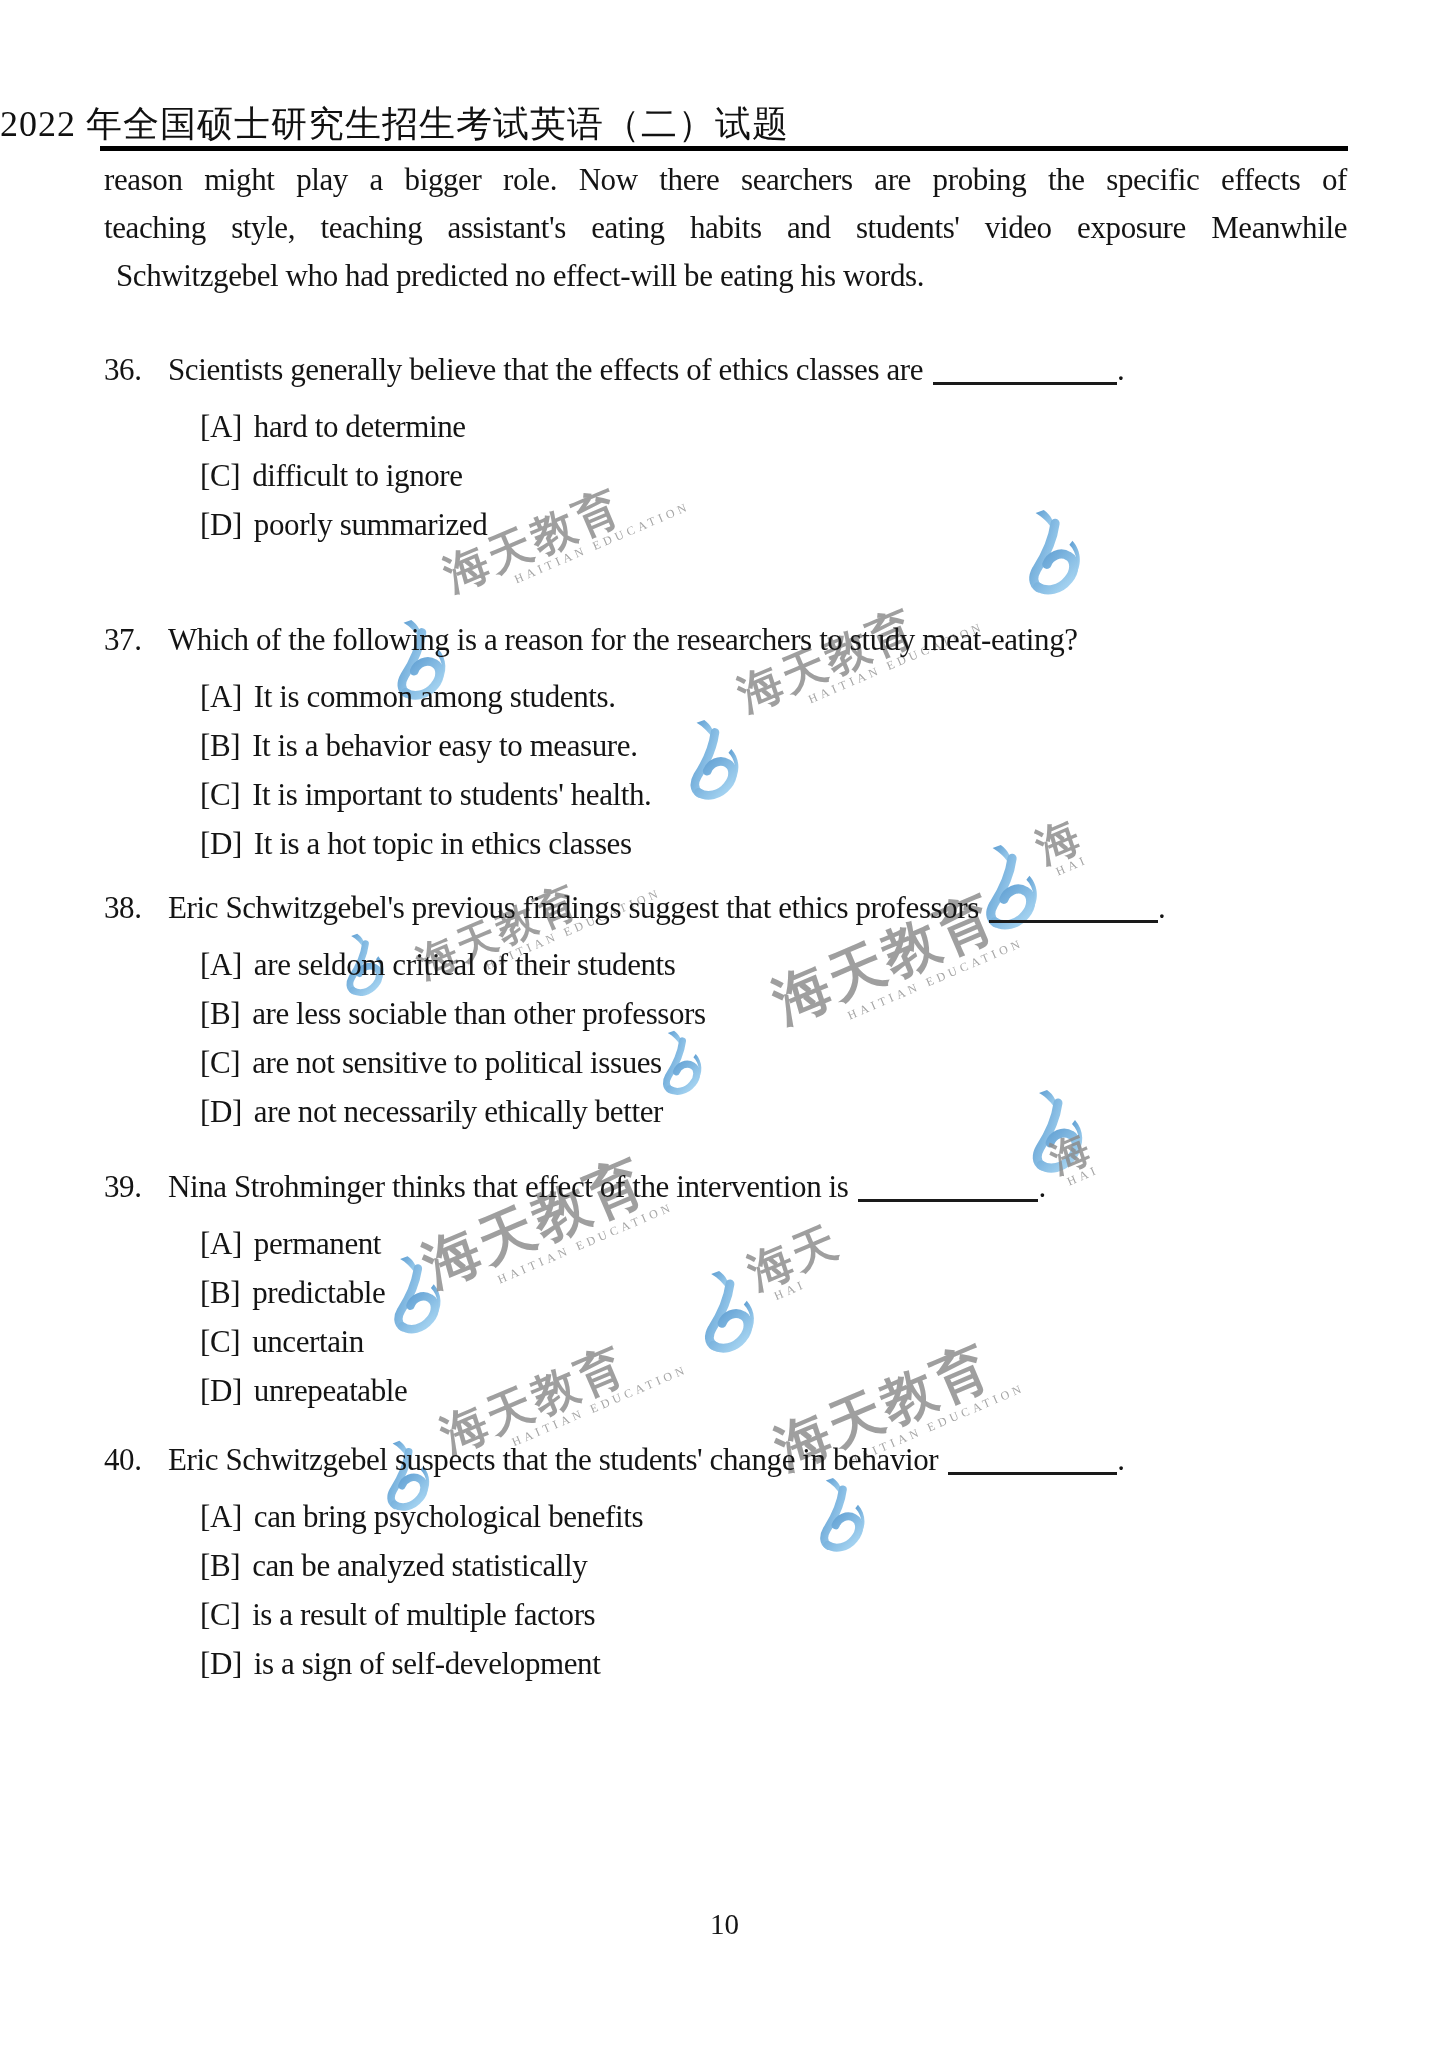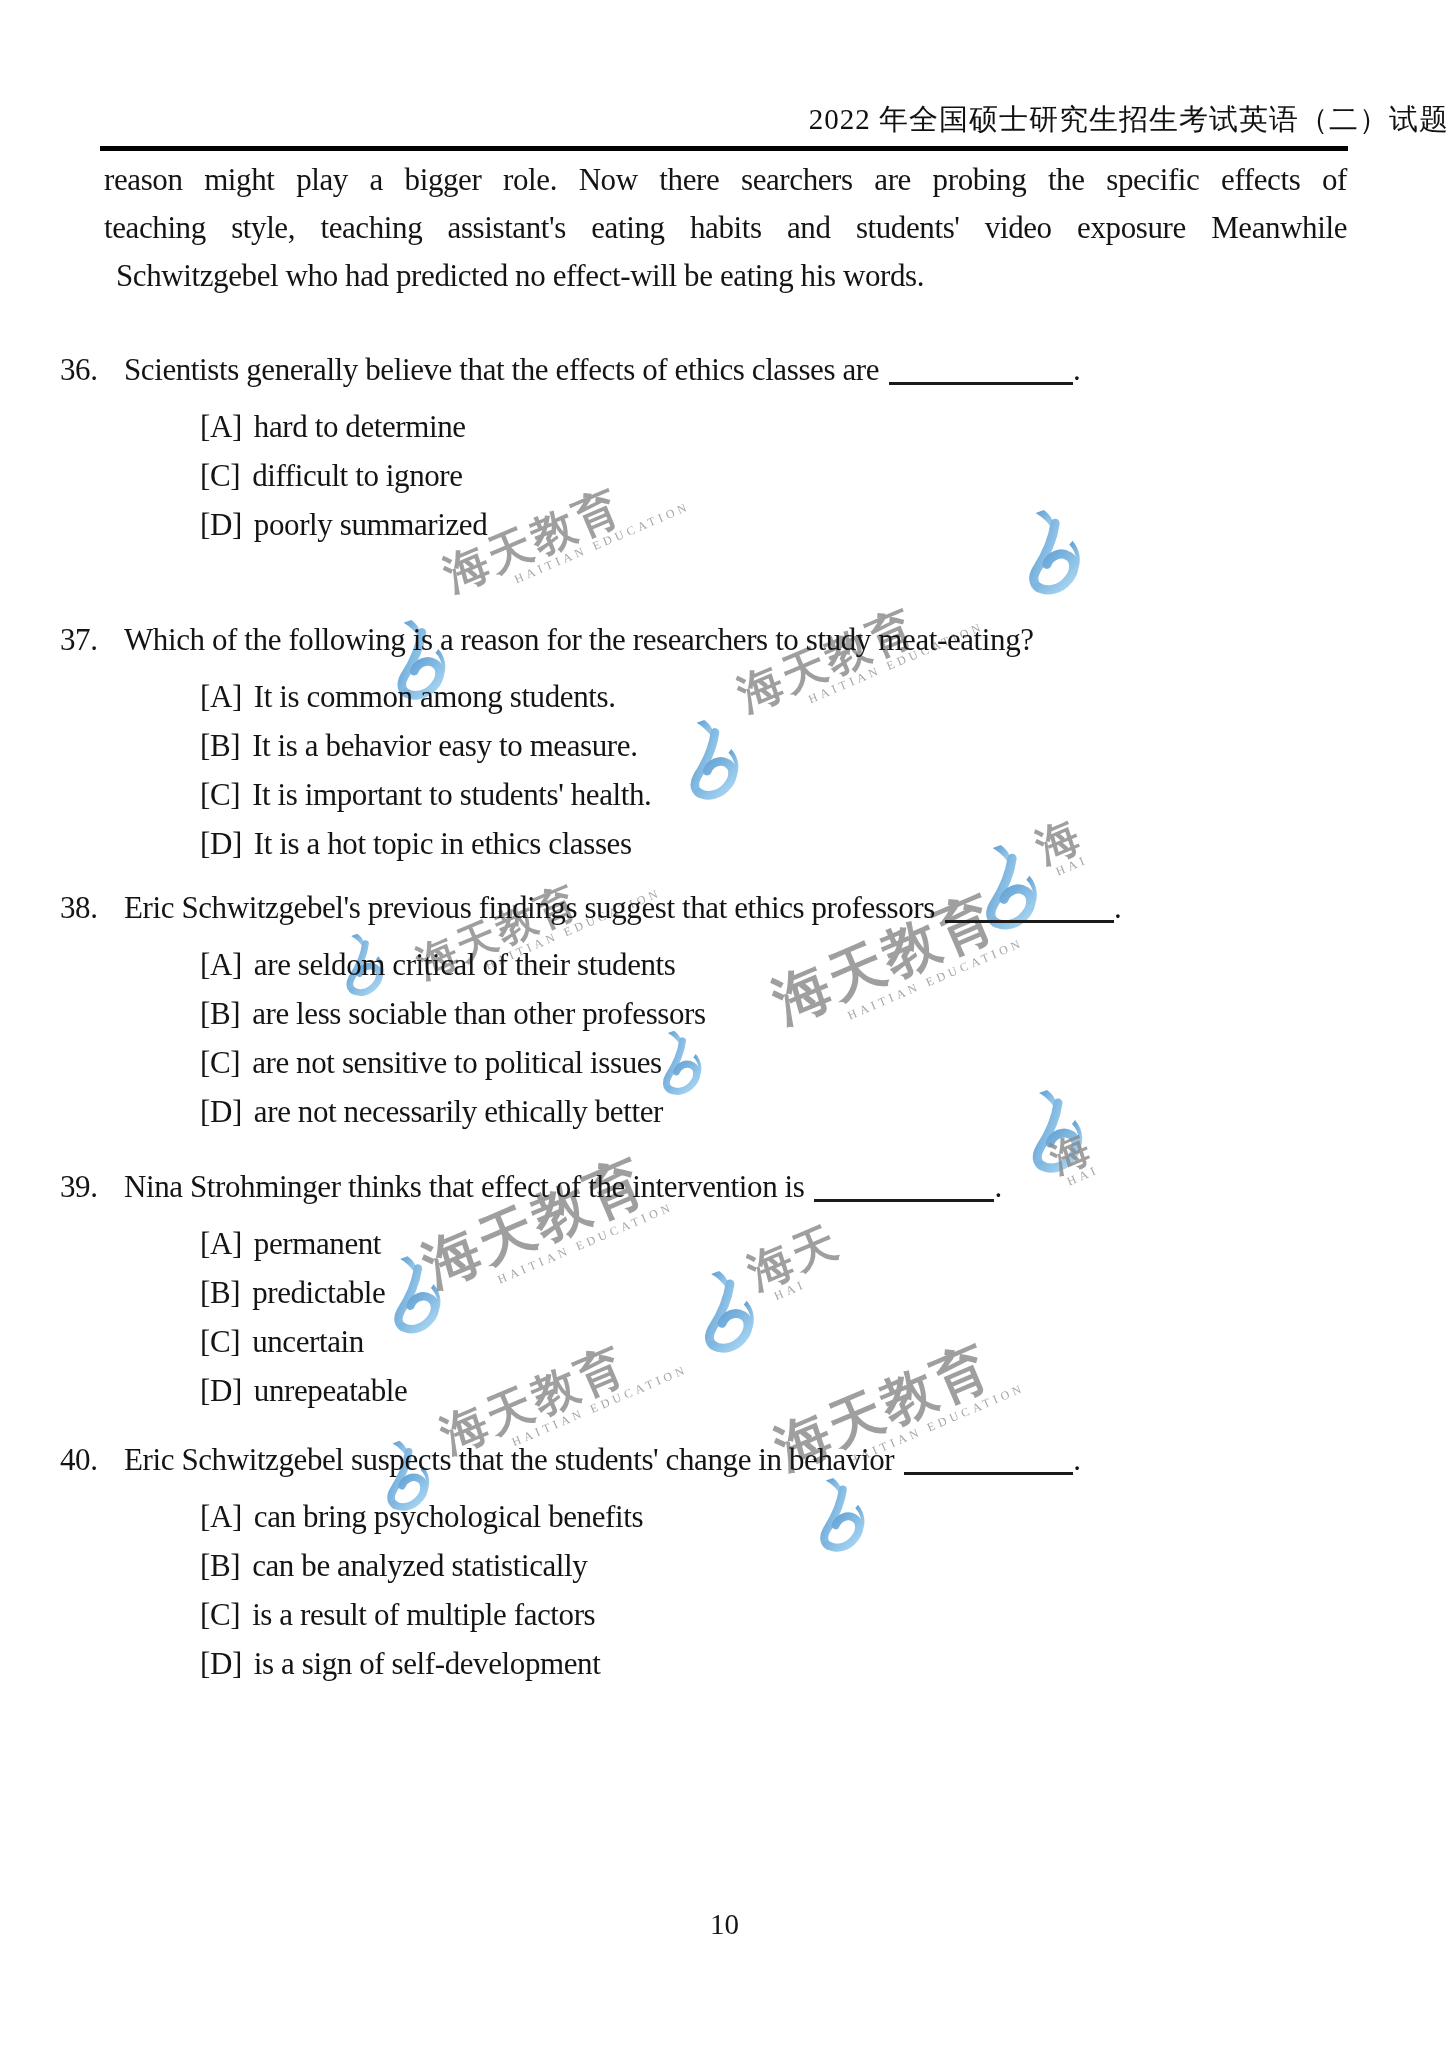--- a/index.html
+++ b/index.html
@@ -1,31 +1,31 @@
 <!DOCTYPE html>
 <html><head>
 <meta charset="utf-8">
 <style>
   html,body{margin:0;padding:0;background:#e8e8e8;}
   .page{position:relative;width:1449px;height:2048px;background:#ffffff;overflow:hidden;
         font-family:"Liberation Serif","DejaVu Serif",serif;color:#141414;}
   .content{position:absolute;inset:0;z-index:2;}
   .wm-layer{position:absolute;inset:0;z-index:1;}
 
-  .header{position:absolute;top:100px;left:0;width:100%;text-align:right;
-          font-size:29px;letter-spacing:1px;color:#111;}
+  .header{position:absolute;top:100px;left:0;width:100%;text-align:left;
+          font-size:36px;letter-spacing:1px;color:#111;}
   .rule{position:absolute;top:146px;left:100px;width:1248px;height:5px;background:#000;}
 
   .para{position:absolute;top:156px;left:104px;width:1243px;font-size:31px;
         letter-spacing:-0.4px;line-height:48px;}
   .pline{text-align:justify;text-align-last:justify;}
   .pline.last{text-align-last:left;margin-left:12px;}
 
   .question{position:absolute;left:0;width:1449px;}
-  .stem{padding-left:60px;font-size:31px;letter-spacing:-0.4px;line-height:50px;
+  .stem{padding-left:104px;font-size:31px;letter-spacing:-0.4px;line-height:50px;
         margin-bottom:7px;white-space:nowrap;}
   .qnum{display:inline-block;width:64px;}
   .blank{display:inline-block;border-bottom:3px solid #1a1a1a;height:30px;
          position:relative;top:5px;margin-left:10px;}
   .b36{width:184px;} .b38{width:169px;} .b39{width:180px;} .b40{width:169px;}
   .opts{padding-left:200px;font-size:31px;letter-spacing:-0.4px;}
   .opt{line-height:49px;white-space:nowrap;}
   .opt-label{margin-right:12px;}
 
   .q36{top:345px;} .q37{top:615px;} .q38{top:883px;} .q39{top:1162px;} .q40{top:1435px;}

